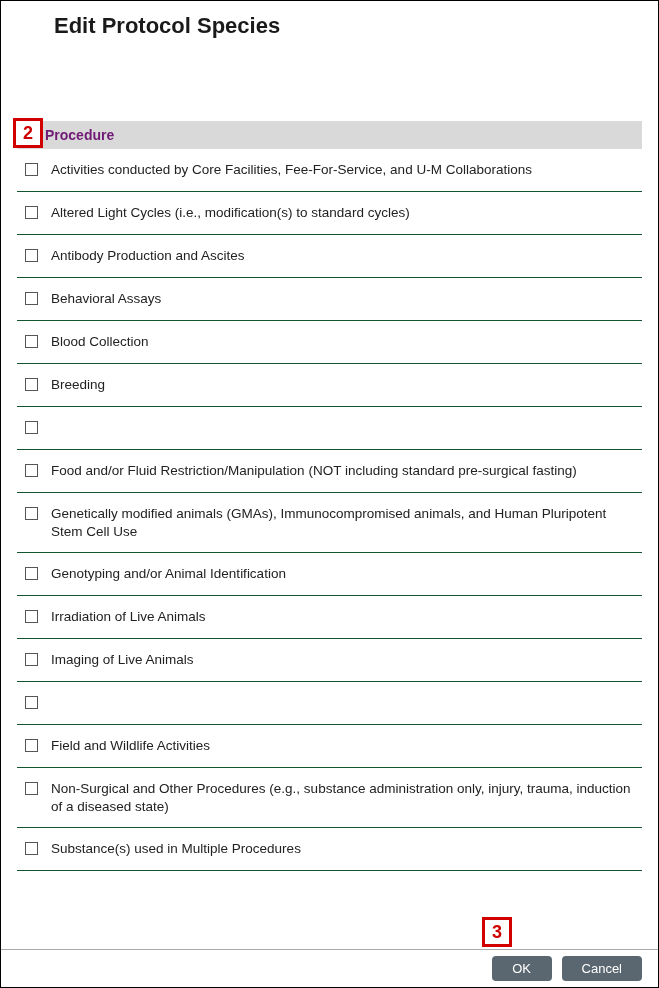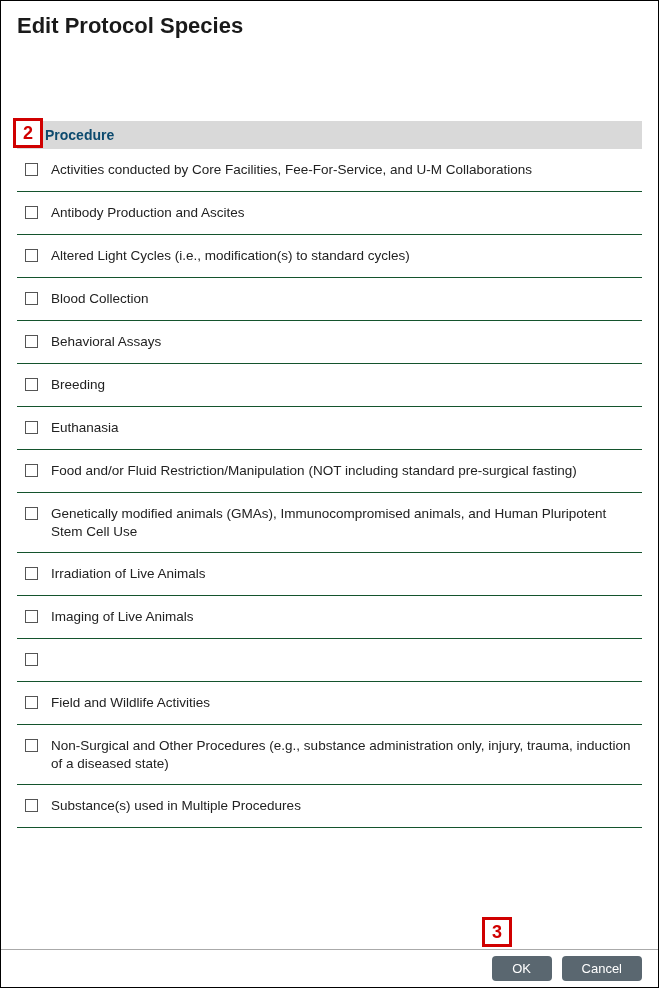--- a/index.html
+++ b/index.html
@@ -18,34 +18,35 @@
       height: 988px;
       border: 1px solid #000;
       position: relative;
       background: #fff;
     }
     .dialog-title {
       font-size: 22px;
       font-weight: bold;
       color: #1a1a1a;
       padding: 12px 4px 0 16px;
+      margin-left: 37px;
     }
     .content-area {
       padding: 0 16px;
       position: absolute;
       top: 120px;
       left: 0;
       right: 0;
     }
     .procedure-header {
       background: #d9d9d9;
       padding: 6px 8px 6px 28px;
       font-weight: bold;
       font-size: 14px;
-      color: #0c4a6e;
+      color: #701a75;
     }
     .procedure-row {
       display: flex;
       align-items: flex-start;
       padding: 12px 8px;
       border-bottom: 1px solid #14532d;
     }
     .procedure-row:first-of-type {
       margin-top: 8px;
     }
@@ -133,49 +134,52 @@
 
   <div class="content-area">
     <div class="procedure-header">Procedure</div>
 
     <div class="procedure-row">
       <div class="checkbox-cell"><span class="checkbox"></span></div>
       <div class="label-cell">Activities conducted by Core Facilities, Fee-For-Service, and U-M Collaborations</div>
     </div>
     <div class="procedure-row">
       <div class="checkbox-cell"><span class="checkbox"></span></div>
+      <div class="label-cell">Altered Light Cycles (i.e., modification(s) to standard cycles)</div>
+    </div>
+    <div class="procedure-row">
+      <div class="checkbox-cell"><span class="checkbox"></span></div>
       <div class="label-cell">Antibody Production and Ascites</div>
     </div>
     <div class="procedure-row">
       <div class="checkbox-cell"><span class="checkbox"></span></div>
-      <div class="label-cell">Altered Light Cycles (i.e., modification(s) to standard cycles)</div>
+      <div class="label-cell">Behavioral Assays</div>
     </div>
     <div class="procedure-row">
       <div class="checkbox-cell"><span class="checkbox"></span></div>
       <div class="label-cell">Blood Collection</div>
     </div>
     <div class="procedure-row">
       <div class="checkbox-cell"><span class="checkbox"></span></div>
-      <div class="label-cell">Behavioral Assays</div>
-    </div>
-    <div class="procedure-row">
-      <div class="checkbox-cell"><span class="checkbox"></span></div>
       <div class="label-cell">Breeding</div>
     </div>
     <div class="procedure-row">
       <div class="checkbox-cell"><span class="checkbox"></span></div>
-      <div class="label-cell">Euthanasia</div>
     </div>
     <div class="procedure-row">
       <div class="checkbox-cell"><span class="checkbox"></span></div>
       <div class="label-cell">Food and/or Fluid Restriction/Manipulation (NOT including standard pre-surgical fasting)</div>
     </div>
     <div class="procedure-row">
       <div class="checkbox-cell"><span class="checkbox"></span></div>
       <div class="label-cell">Genetically modified animals (GMAs), Immunocompromised animals, and Human Pluripotent Stem Cell Use</div>
+    </div>
+    <div class="procedure-row">
+      <div class="checkbox-cell"><span class="checkbox"></span></div>
+      <div class="label-cell">Genotyping and/or Animal Identification</div>
     </div>
     <div class="procedure-row">
       <div class="checkbox-cell"><span class="checkbox"></span></div>
       <div class="label-cell">Irradiation of Live Animals</div>
     </div>
     <div class="procedure-row">
       <div class="checkbox-cell"><span class="checkbox"></span></div>
       <div class="label-cell">Imaging of Live Animals</div>
     </div>
     <div class="procedure-row">

